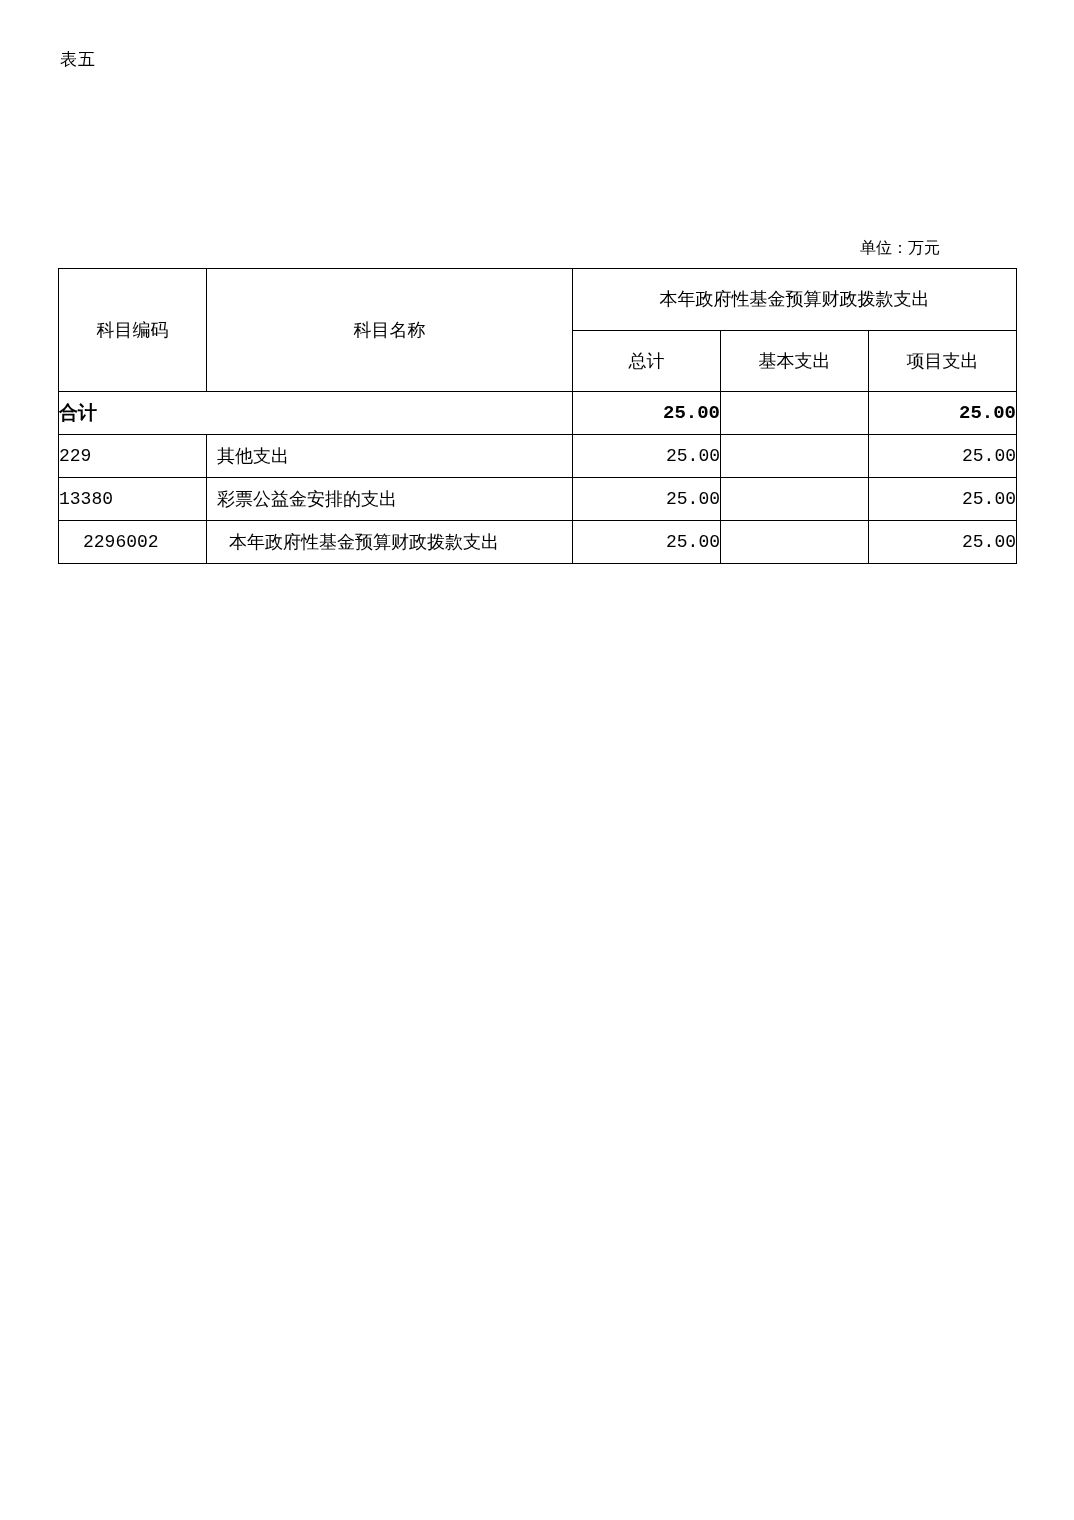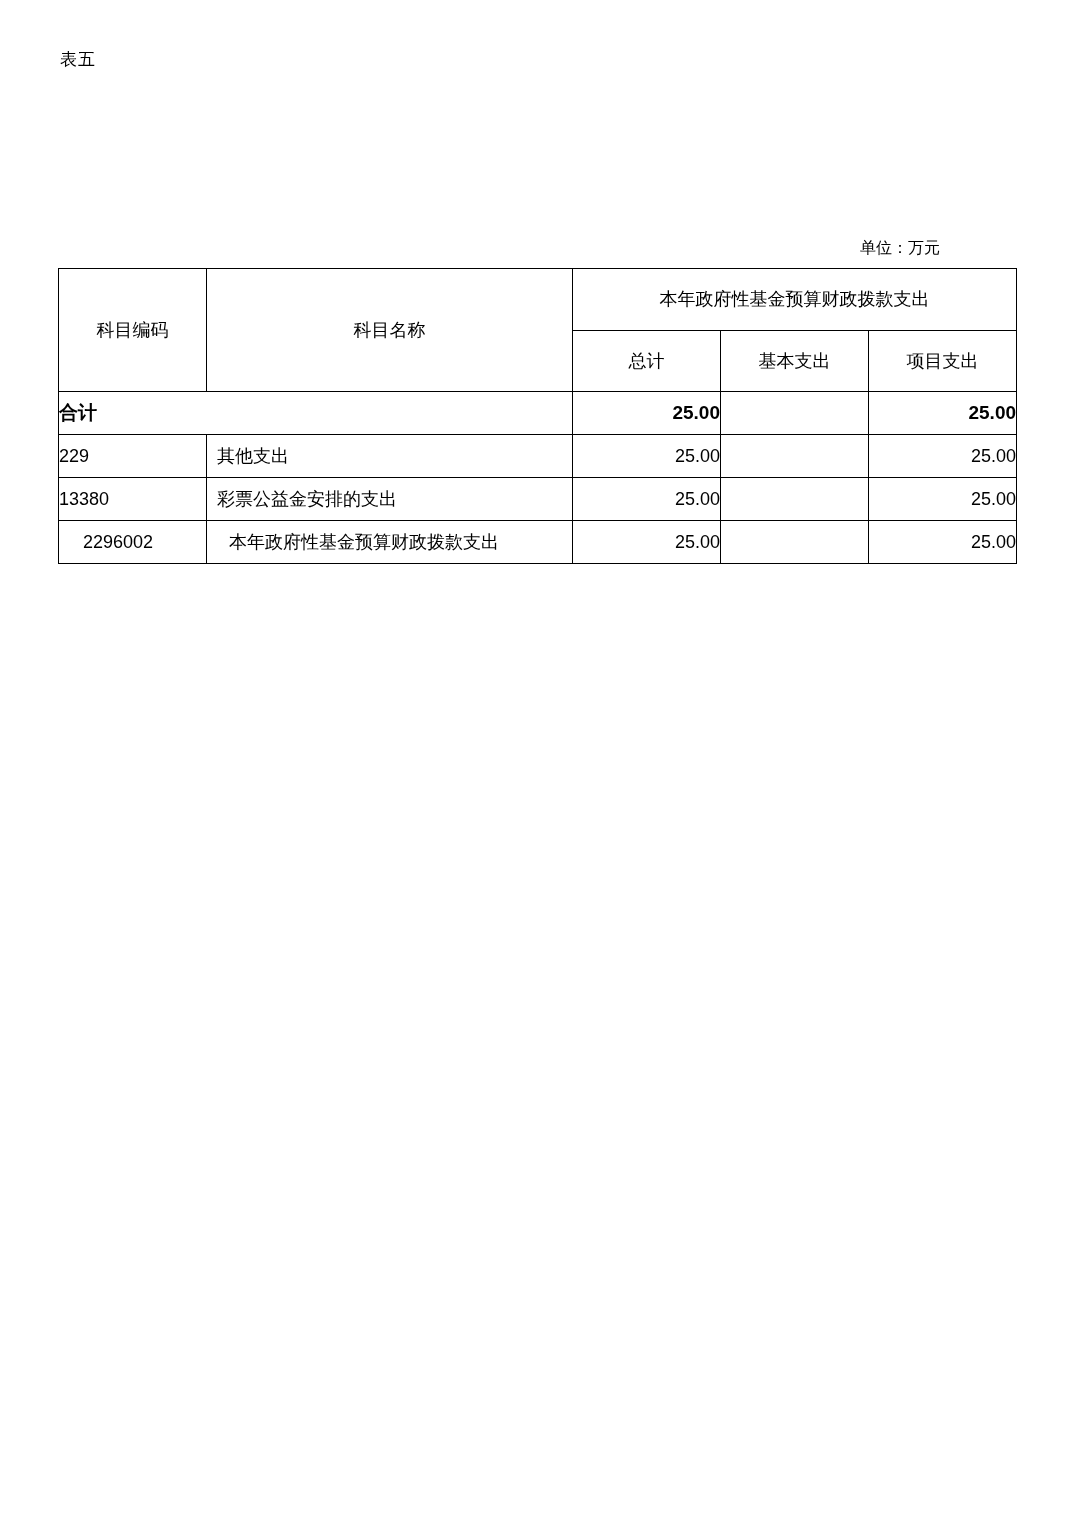--- a/index.html
+++ b/index.html
@@ -55,21 +55,21 @@
     left: 58px;
     width: 958px;
     border-collapse: collapse;
     table-layout: fixed;
   }
   table.budget td, table.budget th {
     border: 1px solid #000000;
     font-weight: normal;
     font-size: 18px;
     padding: 0;
-    font-family: Liberation Sans, sans-serif;
+    font-family: Liberation Mono, monospace;
   }
   .h-code { width: 148px; }
   .h-name { width: 366px; }
   .h-total { width: 148px; }
   .h-basic { width: 148px; }
   .h-project { width: 148px; }
 
   th.hdr {
     text-align: center;
     vertical-align: middle;

